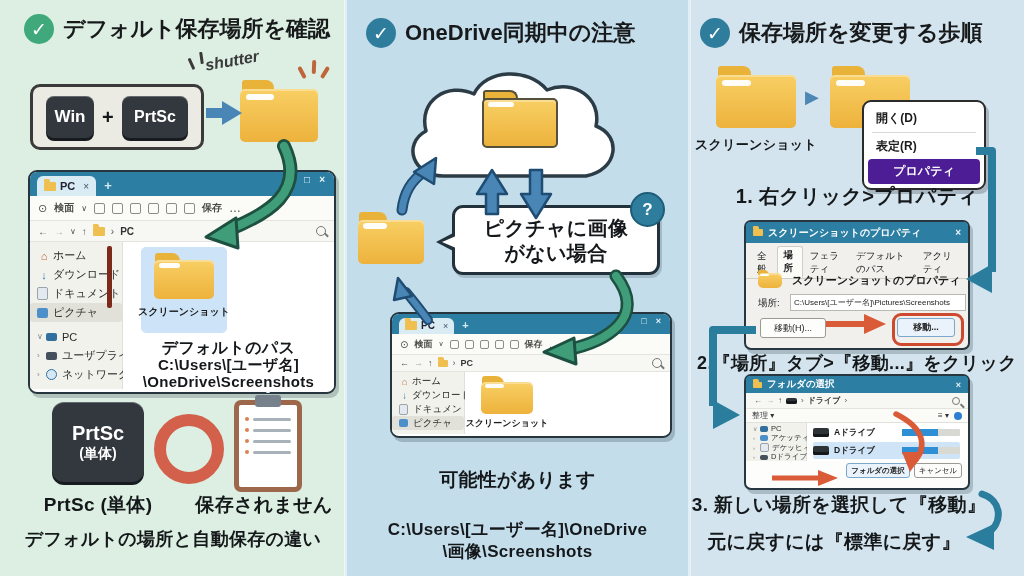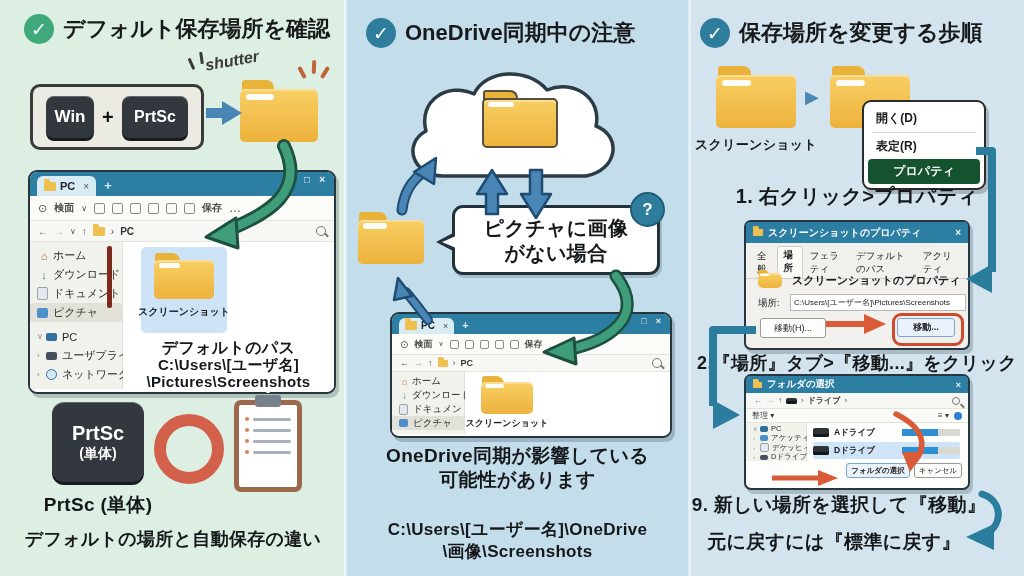--- a/index.html
+++ b/index.html
@@ -75,21 +75,21 @@
   .clip-board{background:#fff;border:5px solid #9c674b;border-radius:7px;position:relative}
   .clip-top{position:absolute;left:50%;top:-10px;transform:translateX(-50%);width:26px;height:12px;background:#77818c;border-radius:3px}
   .clip-hole{position:absolute;left:50%;top:-7px;transform:translateX(-50%);width:5px;height:5px;background:#fff;border-radius:50%}
   .clip-row{display:flex;align-items:center;gap:4px;margin:7px 6px 0 6px}
   .clip-dot{width:4px;height:4px;background:#d9824f;border-radius:50%}
   .clip-line{height:3px;background:#a9b2ba;border-radius:2px;flex:1}
   .ring{border:12px solid #d2604a;border-radius:50%;box-sizing:border-box}
   
   .cmenu{background:#fff;border:2px solid #2b2b2b;border-radius:9px;box-shadow:3px 4px 0 rgba(30,40,50,.25);padding:4px 4px}
   .cmi{font-size:12px;font-weight:700;color:#1a1a1a;padding:4px 8px}
-  .cmi.hl{background:#14532d;color:#fff;border-radius:4px;text-align:center}
+  .cmi.hl{background:#4c1d95;color:#fff;border-radius:4px;text-align:center}
   .cdiv{height:1px;background:#d8d8d8;margin:1px 4px}
   
   .dlg{position:absolute;background:#f1f0ec;border:2px solid #27363f;border-radius:7px;
     box-shadow:3px 4px 0 rgba(44,63,71,.25);overflow:visible}
   .dtitle{background:#2c7fa3;border-radius:4px 4px 0 0;display:flex;align-items:center;gap:5px;padding:0 7px;color:#fff;position:relative}
   .dclose{position:absolute;right:7px;color:#eaf4f8;font-weight:700}
   .tabs{display:flex;align-items:flex-end;gap:2px;padding:3px 6px 0 6px;border-bottom:1px solid #cfcfc8;font-size:9.5px;color:#222}
   .tabs span{padding:2px 5px}
   .tabs .on{background:#fbfbf8;border:1px solid #cfcfc8;border-bottom:1px solid #fbfbf8;border-radius:3px 3px 0 0;font-weight:700}
   .btn{background:#fdfdfb;border:1px solid #9a9a93;border-radius:3px;font-size:9px;color:#222;
@@ -215,21 +215,21 @@
         <div class="selbox" style="left:18px;top:5px;width:86px;height:86px">
           <div class="folder abs" style="left:13px;top:6px;width:60px;height:46px">
             <i class="ftab"></i>
               <i class="fbody"></i>
               <i class="fgloss"></i>
             </div>
           <div class="flabel" style="left:-8px;right:-8px;top:58px">スクリーンショット</div>
         </div>
         <div class="abs ctr t" style="left:0;right:0;top:96px;font-size:16px">デフォルトのパス</div>
         <div class="abs ctr t" style="left:0;right:0;top:114px;font-size:15px">C:\Users\[ユーザ名]</div>
-        <div class="abs ctr t" style="left:0;right:0;top:131px;font-size:15px">\Pictures\Screenshots</div>
+        <div class="abs ctr t" style="left:0;right:0;top:131px;font-size:15px">\OneDrive\Screenshots</div>
       </div>
     </div>
   </div>
 
   <div class="key abs" style="left:52px;top:402px;width:92px;height:80px;border-radius:12px">
     <span style="font-size:20px">PrtSc</span>
     <span style="font-size:14px">(単体)</span>
   </div>
   <div class="ring abs" style="left:154px;top:414px;width:70px;height:70px"></div>
   <div class="clip-board abs" style="left:234px;top:400px;width:58px;height:82px">
@@ -247,20 +247,21 @@
     <div class="clip-row">
         <span class="clip-dot"></span>
         <span class="clip-line"></span>
       </div>
     <div class="clip-row">
         <span class="clip-dot"></span>
         <span class="clip-line"></span>
       </div>
   </div>
   <div class="abs ctr t" style="left:23px;top:492px;width:150px;font-size:19px">PrtSc (単体)</div>
+  <div class="abs ctr t" style="left:184px;top:492px;width:160px;font-size:19px">保存されません</div>
   <div class="abs ctr t" style="left:4px;top:527px;width:338px;font-size:18px">デフォルトの場所と自動保存の違い</div>
 
   <div class="abs titlerow" style="left:366px;top:18px">
     <div class="check teal">✓</div>
     <div class="title">OneDrive同期中の注意</div>
   </div>
 
   <svg class="abs" style="left:388px;top:52px" width="250" height="140" viewBox="0 0 250 140">
     <path d="M55 124 C25 124 14 92 38 79 C30 48 60 30 86 42 C98 17 140 15 159 38 C186 27 214 46 208 74 C234 84 230 118 198 124 Z" fill="#ffffff" stroke="#2c3c46" stroke-width="3.5" stroke-linejoin="round"></path>
   </svg>
@@ -343,21 +344,20 @@
         <div class="folder abs" style="left:16px;top:4px;width:52px;height:38px">
           <i class="ftab"></i>
             <i class="fbody"></i>
             <i class="fgloss"></i>
           </div>
         <div class="flabel" style="left:-14px;width:112px;top:45px;font-size:9px">スクリーンショット</div>
       </div>
     </div>
   </div>
 
-  <div class="abs ctr t" style="left:345px;top:443px;width:345px;font-size:19px">OneDrive同期が影響している</div>
   <div class="abs ctr t" style="left:345px;top:467px;width:345px;font-size:19px">可能性があります</div>
   <div class="abs ctr t" style="left:345px;top:518px;width:345px;font-size:17px">C:\Users\[ユーザー名]\OneDrive</div>
   <div class="abs ctr t" style="left:345px;top:540px;width:345px;font-size:17px">\画像\Screenshots</div>
 
   <div class="abs titlerow" style="left:700px;top:18px">
     <div class="check teal">✓</div>
     <div class="title">保存場所を変更する歩順</div>
   </div>
 
   <div class="folder abs" style="left:716px;top:66px;width:80px;height:62px">
@@ -482,21 +482,21 @@
     <div style="position:relative;height:18px">
       <div class="btn blue abs" style="right:58px;top:2px;width:62px;height:13px;font-size:7.5px">
         <span>フォルダの選択</span>
         </div>
       <div class="btn abs" style="right:6px;top:2px;width:46px;height:13px;font-size:7.5px">
         <span>キャンセル</span>
         </div>
     </div>
   </div>
 
-  <div class="abs ctr t" style="left:684px;top:492px;width:310px;font-size:19px">9. 新しい場所を選択して『移動』</div>
+  <div class="abs ctr t" style="left:684px;top:492px;width:310px;font-size:19px">3. 新しい場所を選択して『移動』</div>
   <div class="abs ctr t" style="left:684px;top:529px;width:300px;font-size:19px">元に戻すには『標準に戻す』</div>
 
   <svg class="overlay" width="1024" height="576" viewBox="0 0 1024 576">
 
     <g>
       <path d="M206 113 L223 113" stroke="#4a86b5" stroke-width="10"></path>
       <polygon points="222,101 242,113 222,125" fill="#4a86b5"></polygon>
     </g>
 
     <g>

